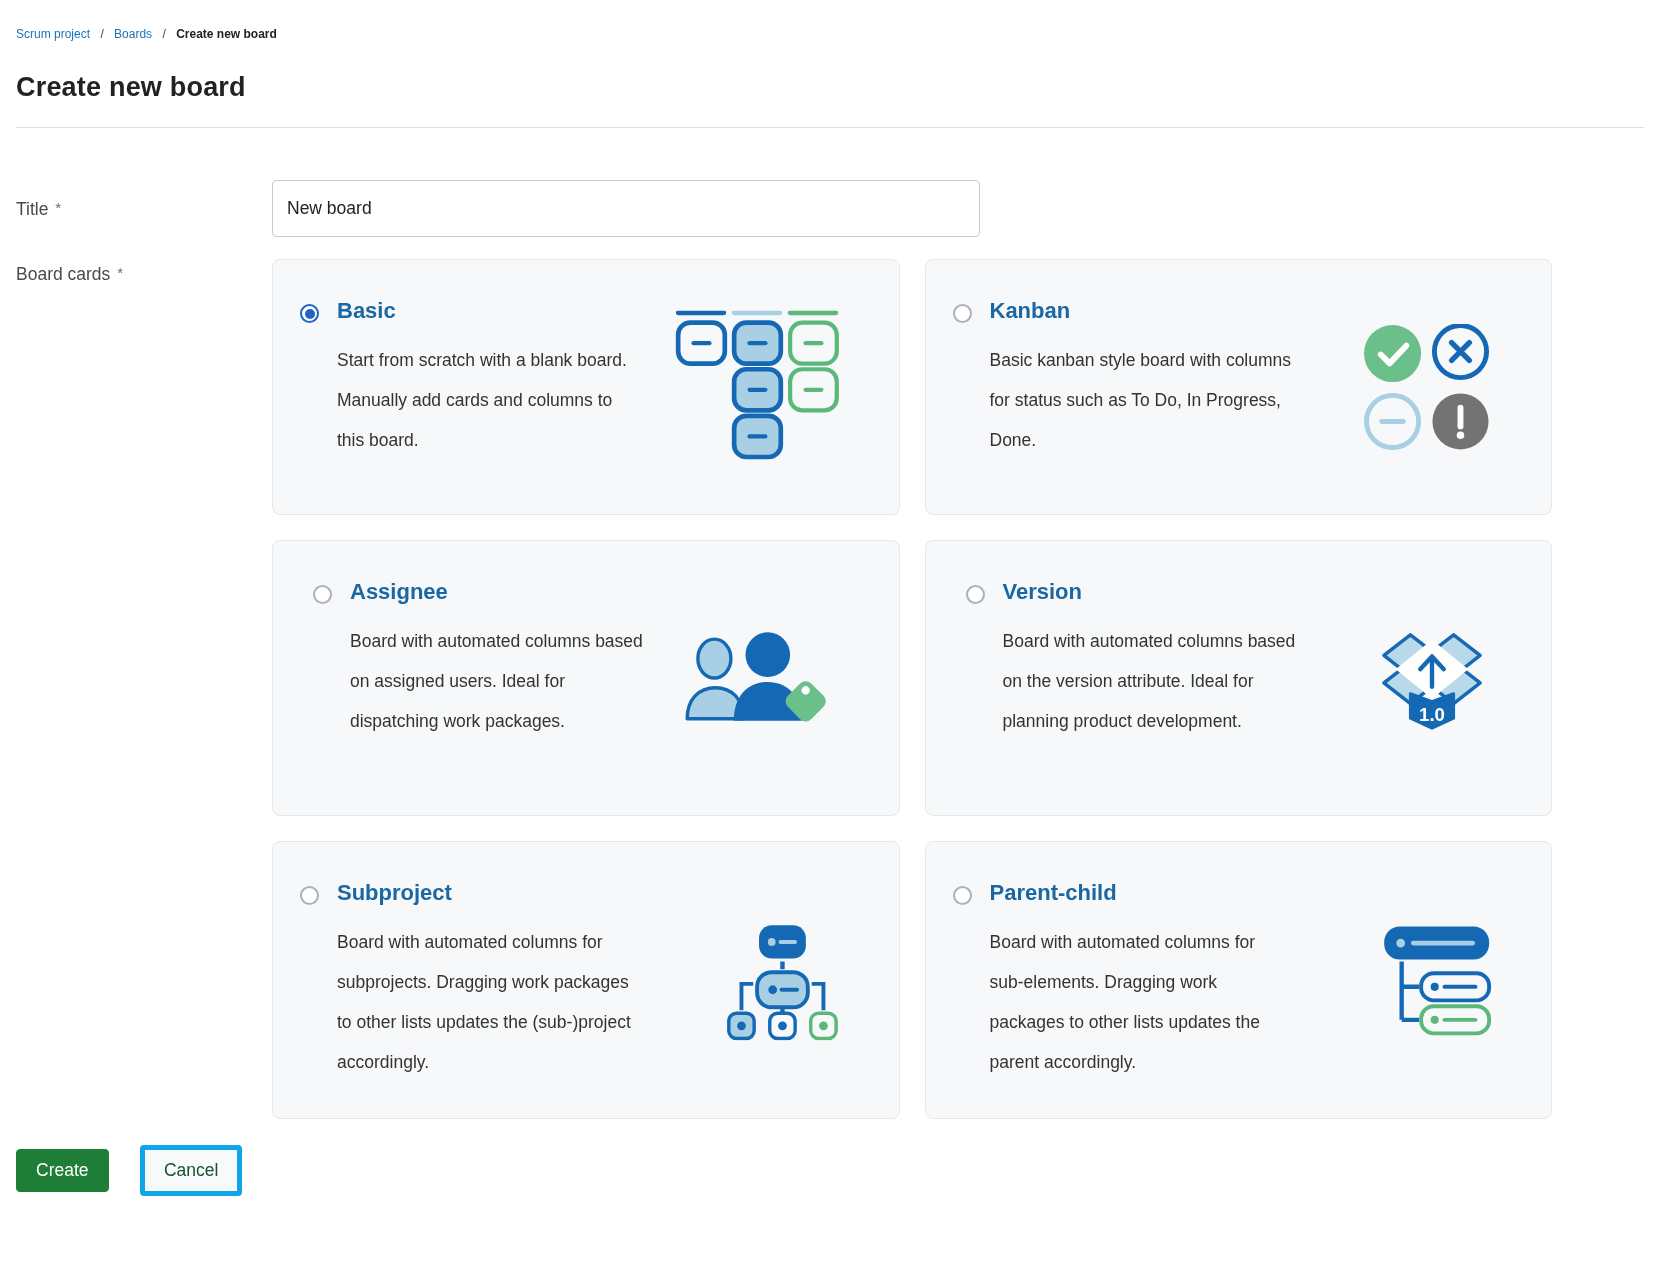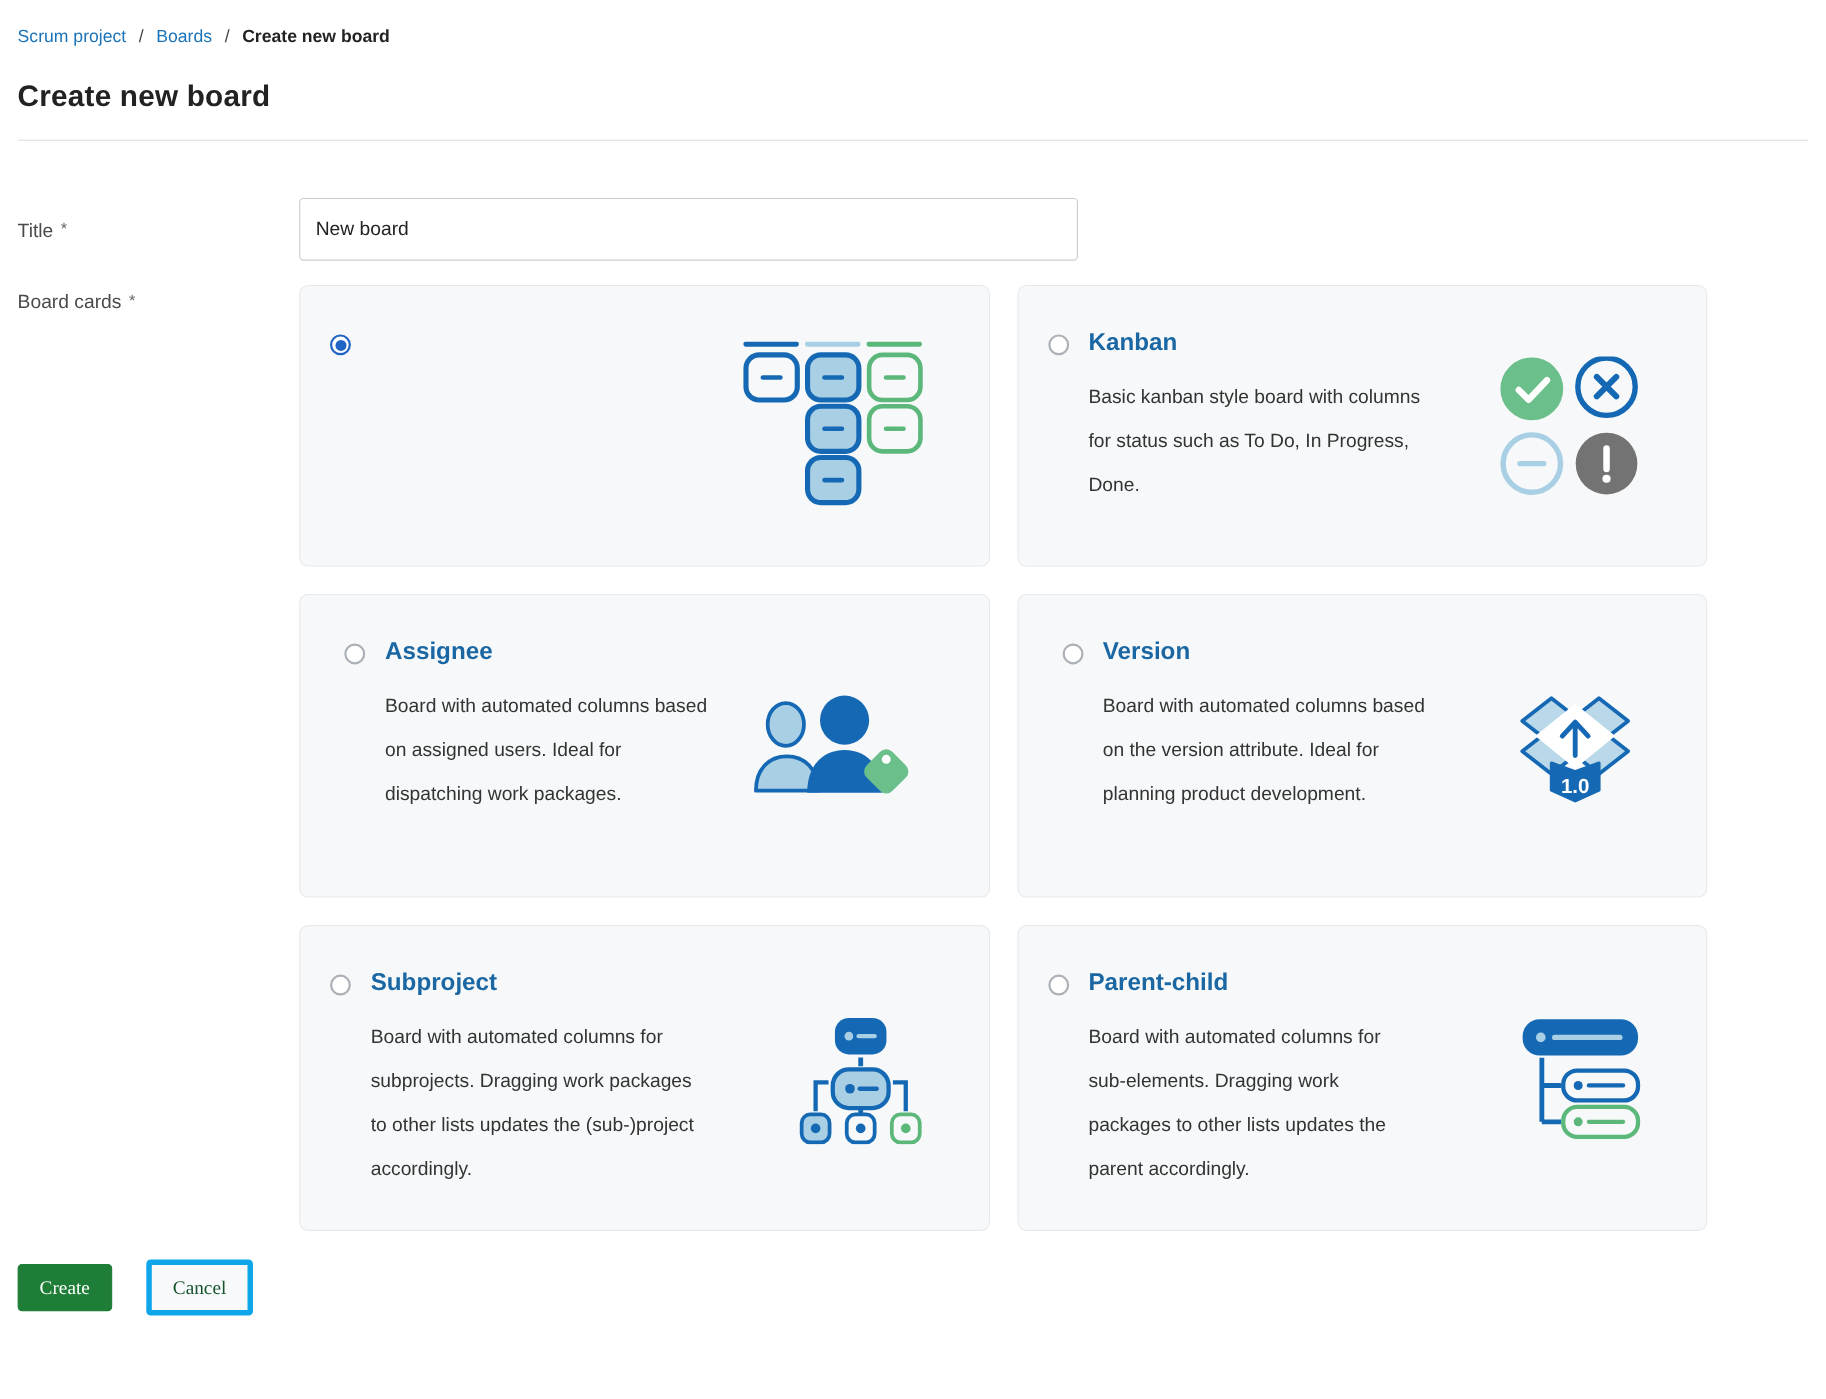--- a/index.html
+++ b/index.html
@@ -5,21 +5,21 @@
   * { box-sizing: border-box; }
   html,body { margin:0; padding:0; background:#fff; }
   body {
     width:1660px; height:1272px;
     font-family:"Liberation Sans", sans-serif;
     color:#333; overflow:hidden;
   }
   .page { padding:14px 16px 0 16px; }
 
   
-  .breadcrumb { font-size:16px; line-height:24px; margin-top:8px; }
+  .breadcrumb { font-size:12px; line-height:24px; margin-top:8px; }
   .breadcrumb a { color:#1a73b8; text-decoration:none; cursor:pointer; }
   .breadcrumb .sep { color:#444; margin:0 7px; }
   .breadcrumb .current { color:#222; font-weight:700; }
 
   h1.page-title {
     font-size:27px; font-weight:700; color:#222;
     margin:26px 0 24px 0; letter-spacing:.2px;
   }
   hr.divider { border:none; border-top:1px solid #dcdee1; margin:0 0 0 0; }
 
@@ -57,21 +57,21 @@
     content:''; position:absolute; left:2.5px; top:2.5px; right:2.5px; bottom:2.5px;
     border-radius:50%; background:#2064c5;
   }
   .card-body { margin-left:18px; }
   .card-title { margin:0 0 16px 0; font-size:22px; font-weight:700; color:#1a67a3; }
   .card-desc { margin:0; font-size:17.5px; line-height:40px; color:#333; max-width:302px; }
   .card-icon { position:absolute; right:58px; top:50%; transform:translateY(-50%); line-height:0; }
 
   
   .actions { margin:26px 0 0 0; padding-bottom:40px; }
-  .btn { font-family:Liberation Serif, serif; font-size:17.5px; border-radius:4px;
+  .btn { font-family:Liberation Sans, sans-serif; font-size:17.5px; border-radius:4px;
          padding:10px 19px; cursor:pointer; }
   .btn-create { background:#1e7d36; border:1px solid #1e7d36; color:#fff; }
   .btn-cancel { background:#f8f9fa; border:5px solid #0ea5e9; color:#14532d; margin-left:27px; }
 </style>
 </head>
 <body>
 
 <div class="page">
 
   <nav class="breadcrumb">
@@ -100,20 +100,24 @@
     <div class="form-row row-type">
       <label class="field-label">
         <span>Board cards</span>
         <span class="req">*</span>
       </label>
 
       <div class="cards">
 
         <div class="card">
           <span class="radio selected"></span>
+          <div class="card-body">
+            <h3 class="card-title">Basic</h3>
+            <p class="card-desc">Start from scratch with a blank board. Manually add cards and columns to this board.</p>
+          </div>
           <span class="card-icon">
             <svg width="168" height="153" viewBox="0 0 180 164">
               <rect x="3" y="0" width="54" height="5" rx="2.5" fill="#1569b4"></rect>
               <rect x="63" y="0" width="54" height="5" rx="2.5" fill="#a9cfe5"></rect>
               <rect x="123" y="0" width="54" height="5" rx="2.5" fill="#5cb87a"></rect>
               <rect x="5.5" y="13" width="50" height="44" rx="13" fill="none" stroke="#1569b4" stroke-width="5"></rect>
               <line x1="22" y1="35" x2="39" y2="35" stroke="#1569b4" stroke-width="4.5" stroke-linecap="round"></line>
               <rect x="65.5" y="13" width="50" height="44" rx="13" fill="#a9cfe5" stroke="#1569b4" stroke-width="5"></rect>
               <line x1="82" y1="35" x2="99" y2="35" stroke="#1569b4" stroke-width="4.5" stroke-linecap="round"></line>
               <rect x="65.5" y="63" width="50" height="44" rx="13" fill="#a9cfe5" stroke="#1569b4" stroke-width="5"></rect>

